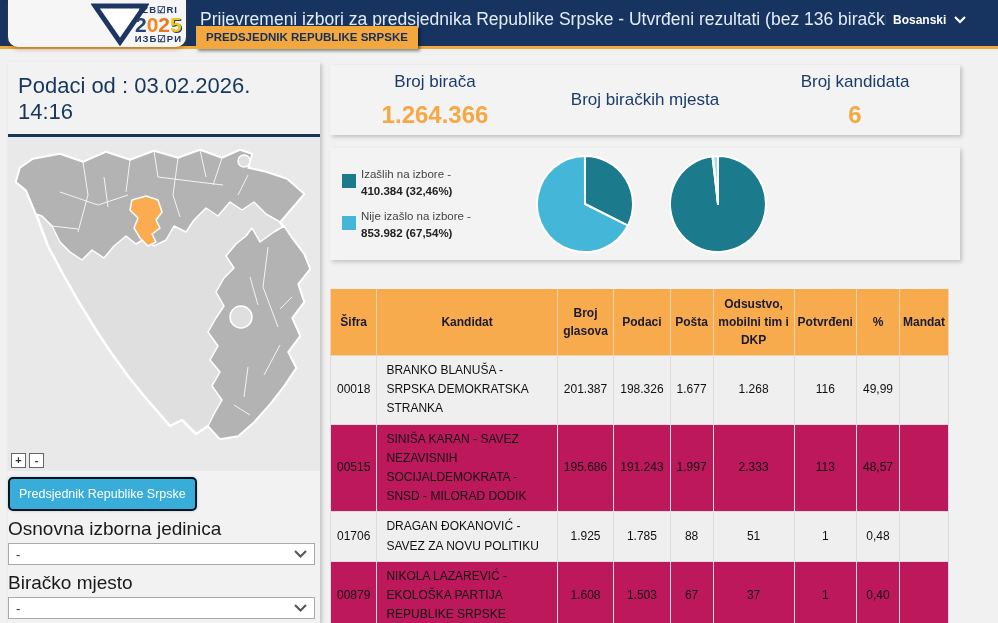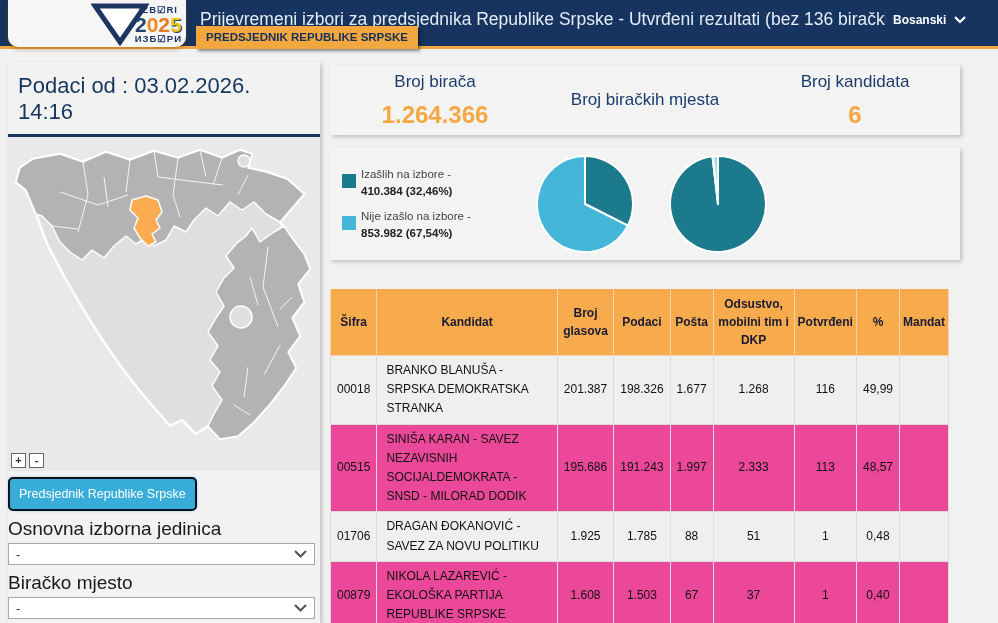--- a/index.html
+++ b/index.html
@@ -85,21 +85,21 @@
   .pie-svg-1 { margin-left:34px; }
   .pie-svg-2 { margin-left:14px; }
   
   .results-table { margin-top:29px; width:619px; border-collapse:collapse; font-size:12px; color:#111; }
   .results-table th {
     background:#F7AB4D; color:#1A1A33; font-weight:bold; font-size:12px;
     border:1px solid #F1D4AC; border-top:none; padding:6px 3px; line-height:1.5; text-align:center;
   }
   .results-table td {
     border:1px solid #DCDCDC; padding:5px 6px; text-align:center; line-height:1.6;
-    background:#ec4899;
+    background:#be185d;
   }
   .results-table tbody tr:nth-child(odd) td { background:#EFEFEF; }
   .results-table td:nth-child(2) { text-align:left; padding-left:9px; }
   .results-table th:nth-child(1), .results-table td:nth-child(1) { width:38px; }
   .results-table th:nth-child(2), .results-table td:nth-child(2) { width:226px; }
   .results-table th:nth-child(3), .results-table td:nth-child(3) { width:56px; }
   .results-table th:nth-child(4), .results-table td:nth-child(4) { width:50px; }
   .results-table th:nth-child(5), .results-table td:nth-child(5) { width:33px; }
   .results-table th:nth-child(6), .results-table td:nth-child(6) { width:98px; }
   .results-table th:nth-child(7), .results-table td:nth-child(7) { width:50px; }

